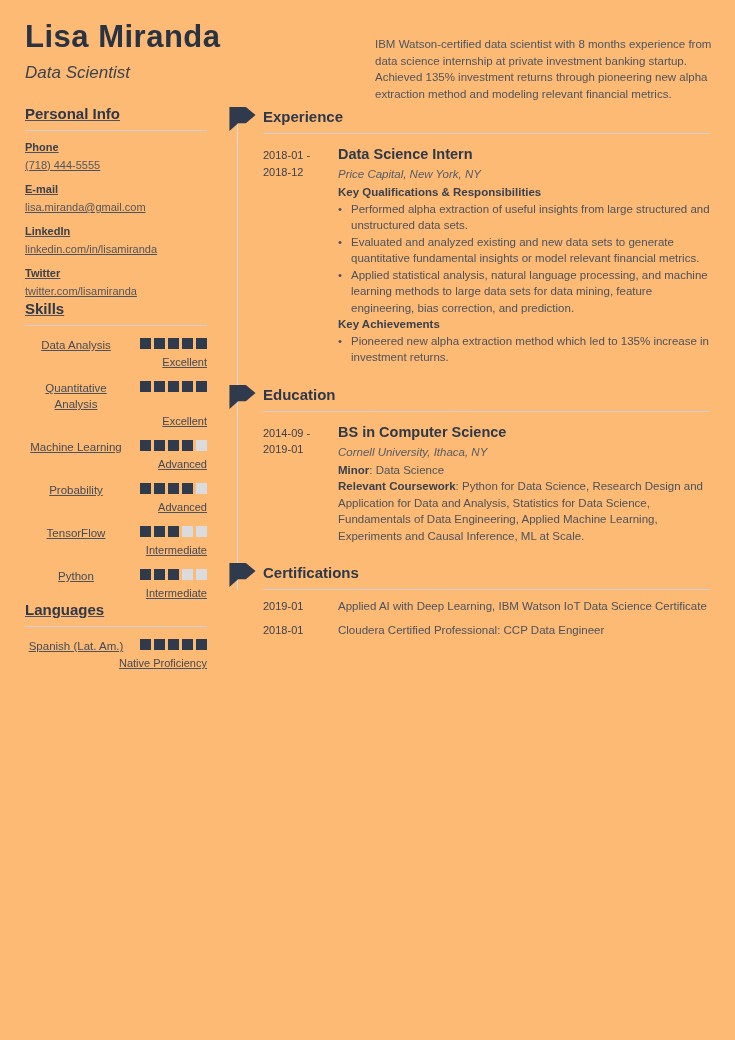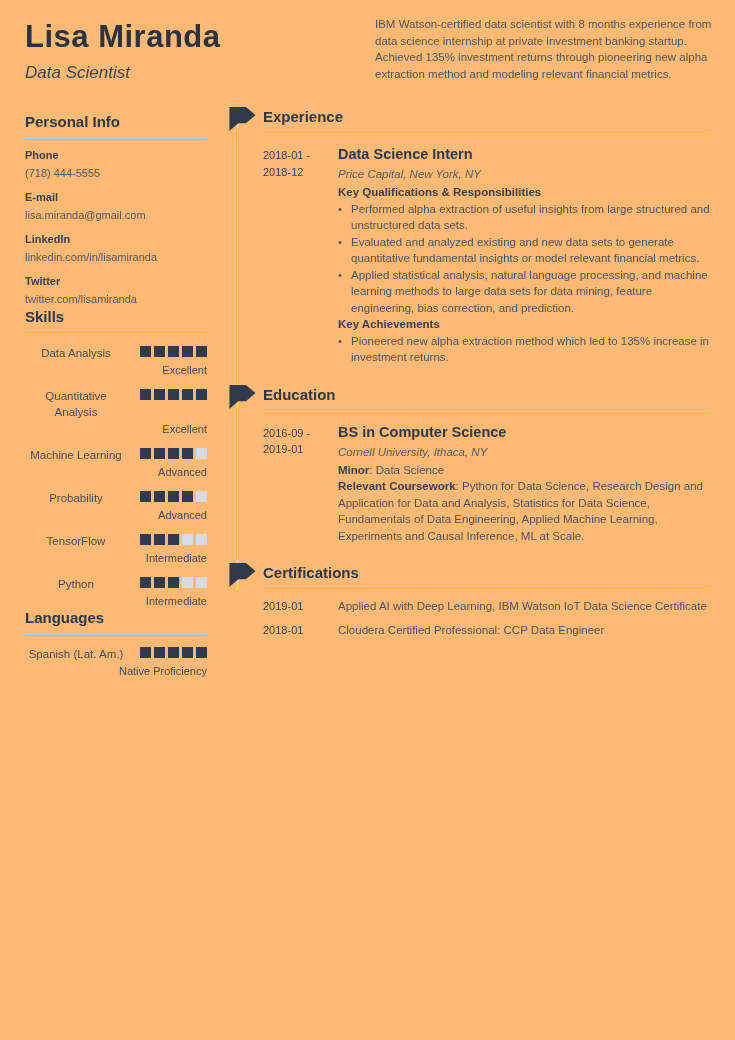--- a/index.html
+++ b/index.html
@@ -15,30 +15,30 @@
   .name{
     position:absolute;left:25px;top:18px;
     font-size:31px;font-weight:700;color:#2a3342;
     letter-spacing:.5px;line-height:38px;margin:0;
   }
   .job-title{
     position:absolute;left:25px;top:62px;
     font-size:17px;font-style:italic;color:#3c434f;line-height:22px;
   }
   .summary{
-    position:absolute;left:375px;top:16px;width:337px;
+    position:absolute;left:375px;top:36px;width:337px;
     font-size:11.5px;line-height:16.5px;color:#4e545e;
   }
   
   .timeline{
     position:absolute;left:237px;top:112px;width:1px;height:478px;
     background:#dadada;
   }
   
-  .sidebar{position:absolute;left:25px;top:112px;width:182px;}
+  .sidebar{position:absolute;left:25px;top:104px;width:182px;text-decoration:underline;}
   .main{position:absolute;left:263px;top:107px;width:447px;}
   
   h2.sec{
     font-size:15px;font-weight:700;color:#2e3848;
     margin:0;padding-bottom:7px;border-bottom:1px solid #ccd1d8;
     line-height:19px;position:relative;
   }
   
   .pi-item{margin-top:9px;}
   .pi-label{font-size:11px;font-weight:700;color:#3a414d;line-height:15px;}
@@ -245,21 +245,21 @@
     <div class="section">
       <h2 class="sec">
         <svg class="marker" viewBox="0 0 30 30">
           <polygon points="2,3 19,3 29,11.5 19,20 11,20 2,28" fill="#2f3a4d"></polygon>
         </svg>
         <span>Education</span>
       </h2>
       <div id="edu-entries">
           <div class="entry">
             <div class="dates">
-              <div>2016-09 -</div>
+              <div>2014-09 -</div>
               <div>2019-01</div>
             </div>
             <div class="entry-body">
               <h3 class="entry-title">BS in Computer Science</h3>
               <div class="entry-sub">Cornell University, Ithaca, NY</div>
               <div class="detail"><b>Minor</b>: Data Science</div>
               <div class="detail"><b>Relevant Coursework</b>: Python for Data Science, Research Design and Application for Data and Analysis, Statistics for Data Science, Fundamentals of Data Engineering, Applied Machine Learning, Experiments and Causal Inference, ML at Scale.</div>
             </div>
           </div>
         </div>

